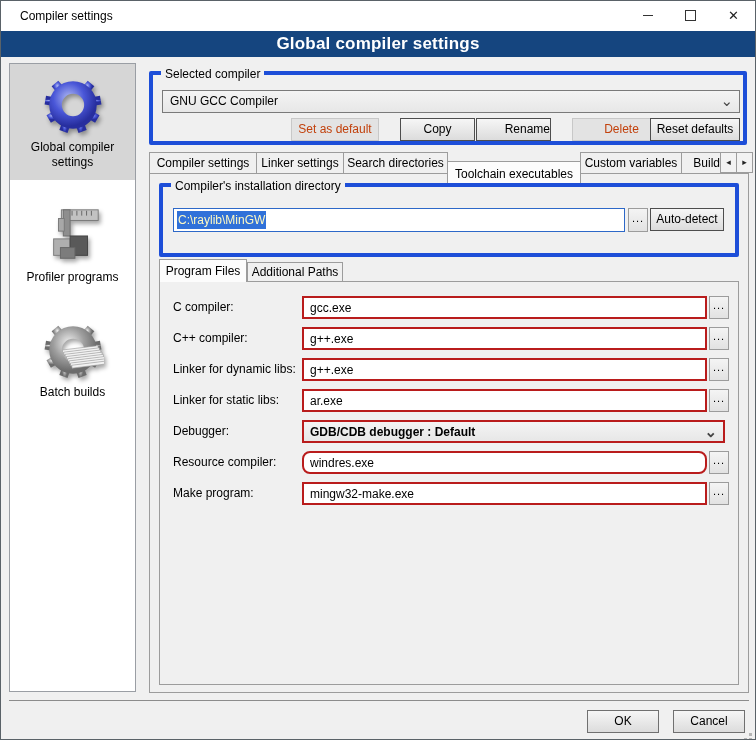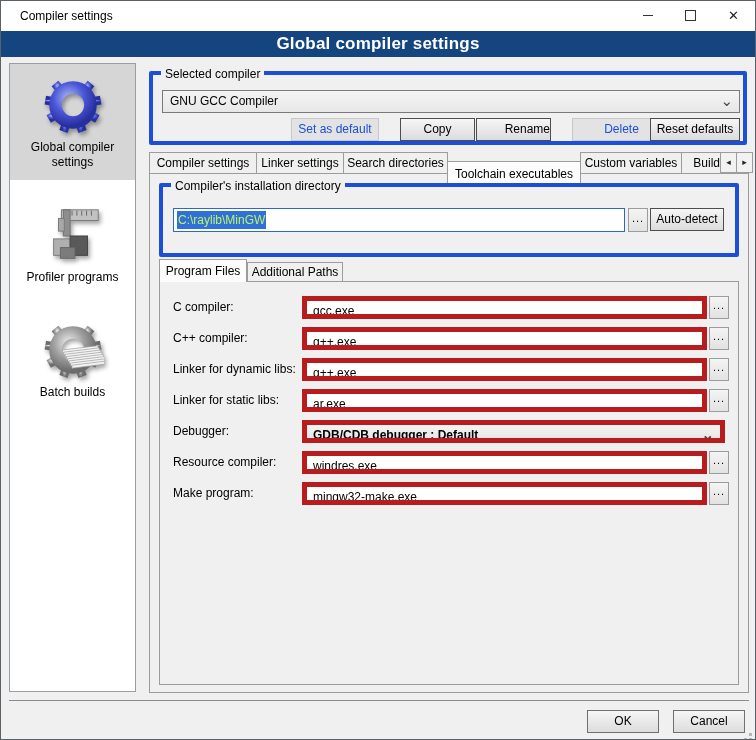--- a/index.html
+++ b/index.html
@@ -29,50 +29,50 @@
   .legend{position:absolute;top:-8px;left:8px;background:#F0F0F0;padding:0 4px;font-size:12px;white-space:nowrap;}
   .gb-compiler{left:148px;top:70px;width:598px;height:74px;}
   
   .combo{position:absolute;box-sizing:border-box;height:23px;border:1px solid #7A7A7A;
     background:linear-gradient(#F4F4F4,#E7E7E7);line-height:21px;padding-left:7px;cursor:default;}
   .combo-main{left:9px;top:15px;width:578px;}
   .chev{position:absolute;right:6px;top:-1px;font-size:15px;color:#444;line-height:21px;}
   
   .btn{position:absolute;height:23px;box-sizing:border-box;border:1px solid #4D4D4D;
     background:linear-gradient(#F6F6F6,#DCDCDC);font-size:12px;text-align:center;line-height:21px;cursor:pointer;white-space:nowrap;}
-  .btn.disabled{border-color:#C8C8C8;background:#E3E3E3;color:#1d4ed8;cursor:default;}
+  .btn.disabled{border-color:#C8C8C8;background:#E3E3E3;color:#c2410c;cursor:default;}
   
   .tabs{position:absolute;left:148px;top:148px;width:606px;height:25px;}
   .tab{position:absolute;top:3px;height:22px;box-sizing:border-box;border:1px solid #9C9C9C;border-bottom:none;
     background:#F0F0F0;text-align:center;font-size:12px;line-height:20px;cursor:pointer;overflow:hidden;white-space:nowrap;z-index:1;}
   .tab.active{top:12px;height:25px;background:#FCFCFC;line-height:24px;z-index:3;}
   .tab-scroll{position:absolute;top:3px;width:17px;height:21px;box-sizing:border-box;border:1px solid #9C9C9C;
     background:#F2F2F2;text-align:center;line-height:19px;font-size:9px;color:#222;cursor:pointer;z-index:2;}
   .tabpanel{position:absolute;left:148px;top:172px;width:600px;height:520px;border:1px solid #9C9C9C;
     background:#F0F0F0;box-sizing:border-box;z-index:2;}
   
   .gb-install{left:158px;top:182px;width:580px;height:74px;z-index:3;}
   .path-input{position:absolute;left:10px;top:21px;width:452px;height:24px;box-sizing:border-box;
     border:1px solid #2D68C8;background:#fff;line-height:22px;padding-left:3px;white-space:nowrap;overflow:hidden;}
-  .path-sel{background:#3071D9;color:#bef264;padding:2px 1px;}
+  .path-sel{background:#3071D9;color:#fef9c3;padding:2px 1px;}
   .dots-btn{position:absolute;width:20px;height:24px;box-sizing:border-box;border:1px solid #9C9C9C;
     background:linear-gradient(#F4F4F4,#E2E2E2);text-align:center;line-height:18px;font-size:11px;letter-spacing:1px;cursor:pointer;}
   .install-dots{left:465px;top:21px;}
   .autodetect{left:487px;top:21px;width:74px;}
   .note{position:absolute;left:10px;top:51px;width:562px;color:#A33E3E;font-size:11.4px;white-space:nowrap;overflow:hidden;}
   
   .subtab{position:absolute;box-sizing:border-box;border:1px solid #9C9C9C;border-bottom:none;background:#F0F0F0;
     text-align:center;font-size:12px;cursor:pointer;white-space:nowrap;}
   .subtab.active{left:158px;top:258px;width:88px;height:23px;background:#FCFCFC;line-height:22px;z-index:4;}
   .subtab.inactive{left:246px;top:261px;width:96px;height:20px;line-height:18px;z-index:3;}
   .subpanel{position:absolute;left:158px;top:280px;width:580px;height:404px;border:1px solid #9C9C9C;
     background:#F0F0F0;box-sizing:border-box;z-index:3;}
   
   .row-label{position:absolute;left:13px;font-size:12px;white-space:nowrap;}
-  .field{position:absolute;left:142px;width:405px;height:23px;box-sizing:border-box;border:5px solid #b91c1c;
+  .field{position:absolute;left:142px;width:405px;height:23px;box-sizing:border-box;border:2px solid #b91c1c;
     background:#fff;line-height:21px;padding-left:6px;font-size:12px;white-space:nowrap;overflow:hidden;}
   .field.selectfield{width:423px;background:linear-gradient(#F4F4F4,#E7E7E7);cursor:default;font-weight:bold;}
   .row-dots{left:549px;width:20px;height:23px;line-height:17px;}
   
   .divider{position:absolute;left:8px;top:699px;width:740px;height:1px;background:#8C8C8C;}
   .btn-ok{left:586px;top:709px;width:72px;border-color:#707070;}
   .btn-cancel{left:672px;top:709px;width:72px;border-color:#707070;}
   .grip{position:absolute;right:3px;bottom:3px;width:3px;height:3px;background:#B5B5B5;
     box-shadow:-5px 5px 0 #B5B5B5, 0 5px 0 #B5B5B5, -10px 10px 0 #B5B5B5, -5px 10px 0 #B5B5B5, 0 10px 0 #B5B5B5;}
 </style>
@@ -225,21 +225,21 @@
       <div class="dots-btn row-dots" style="top: 45px;">...</div>
       <div class="row-label" style="top: 80px;">Linker for dynamic libs:</div>
       <div class="field" style="top: 76px;">g++.exe</div>
       <div class="dots-btn row-dots" style="top: 76px;">...</div>
       <div class="row-label" style="top: 111px;">Linker for static libs:</div>
       <div class="field" style="top: 107px;">ar.exe</div>
       <div class="dots-btn row-dots" style="top: 107px;">...</div>
       <div class="row-label" style="top: 142px;">Debugger:</div>
       <div class="field selectfield" style="top: 138px;"><div style="display: inline;">GDB/CDB debugger : Default</div><div class="chev">⌄</div></div>
       <div class="row-label" style="top: 173px;">Resource compiler:</div>
-      <div class="field" style="top: 169px;">windres.exe</div>
+      <div class="field" style="top: 169px; border-radius: 8px;">windres.exe</div>
       <div class="dots-btn row-dots" style="top: 169px;">...</div>
       <div class="row-label" style="top: 204px;">Make program:</div>
       <div class="field" style="top: 200px;">mingw32-make.exe</div>
       <div class="dots-btn row-dots" style="top: 200px;">...</div>
     </div>
 
   <div class="divider"></div>
   <div class="btn btn-ok">OK</div>
   <div class="btn btn-cancel">Cancel</div>
   <div class="grip"></div>

